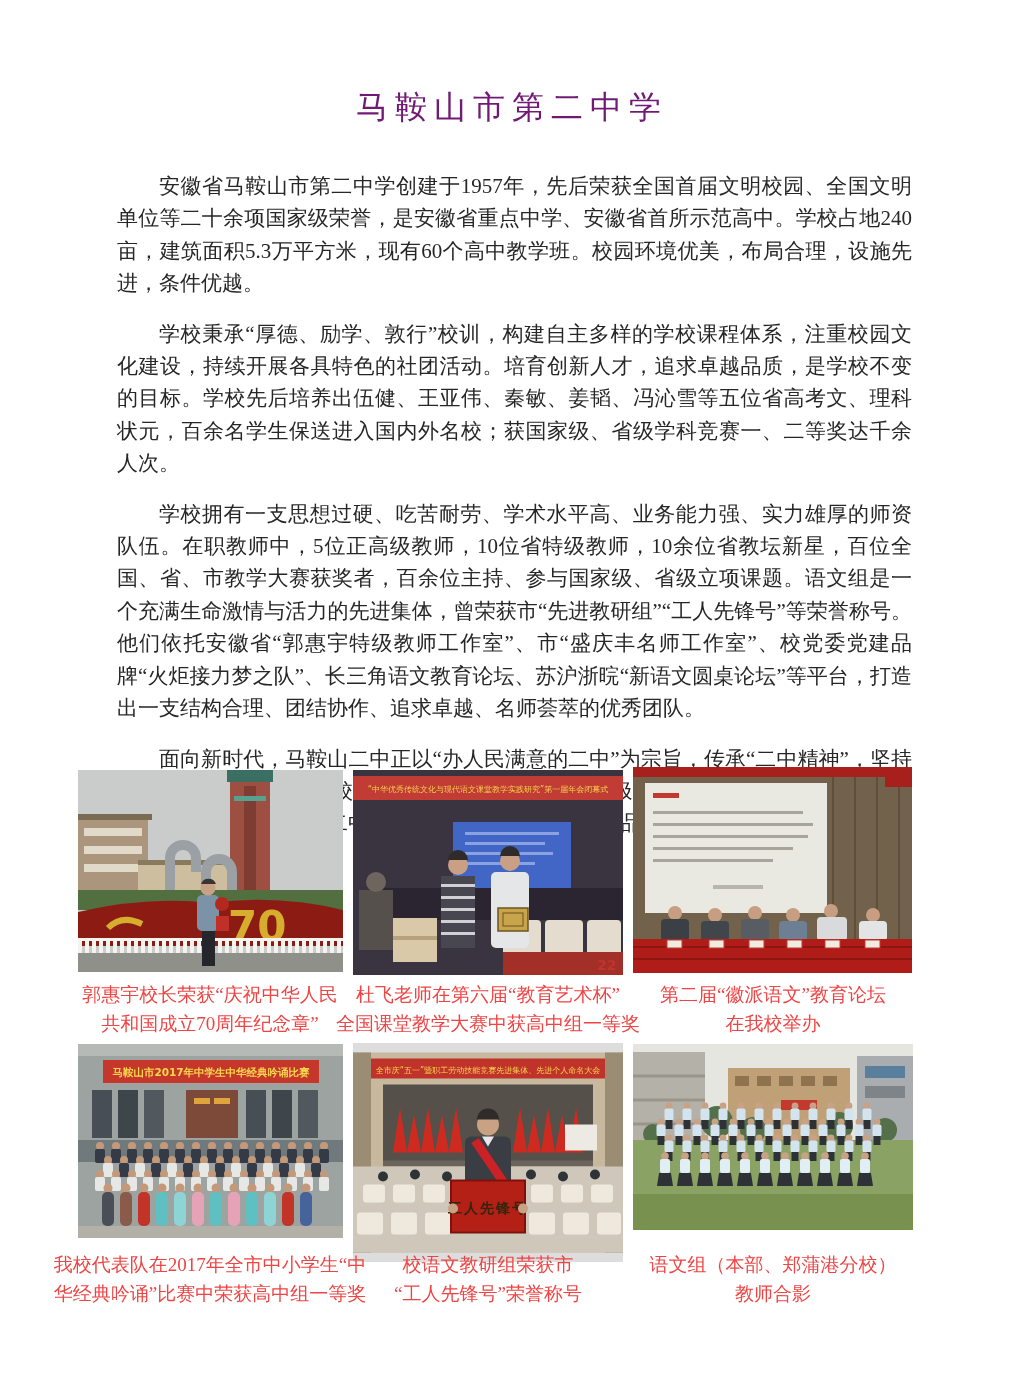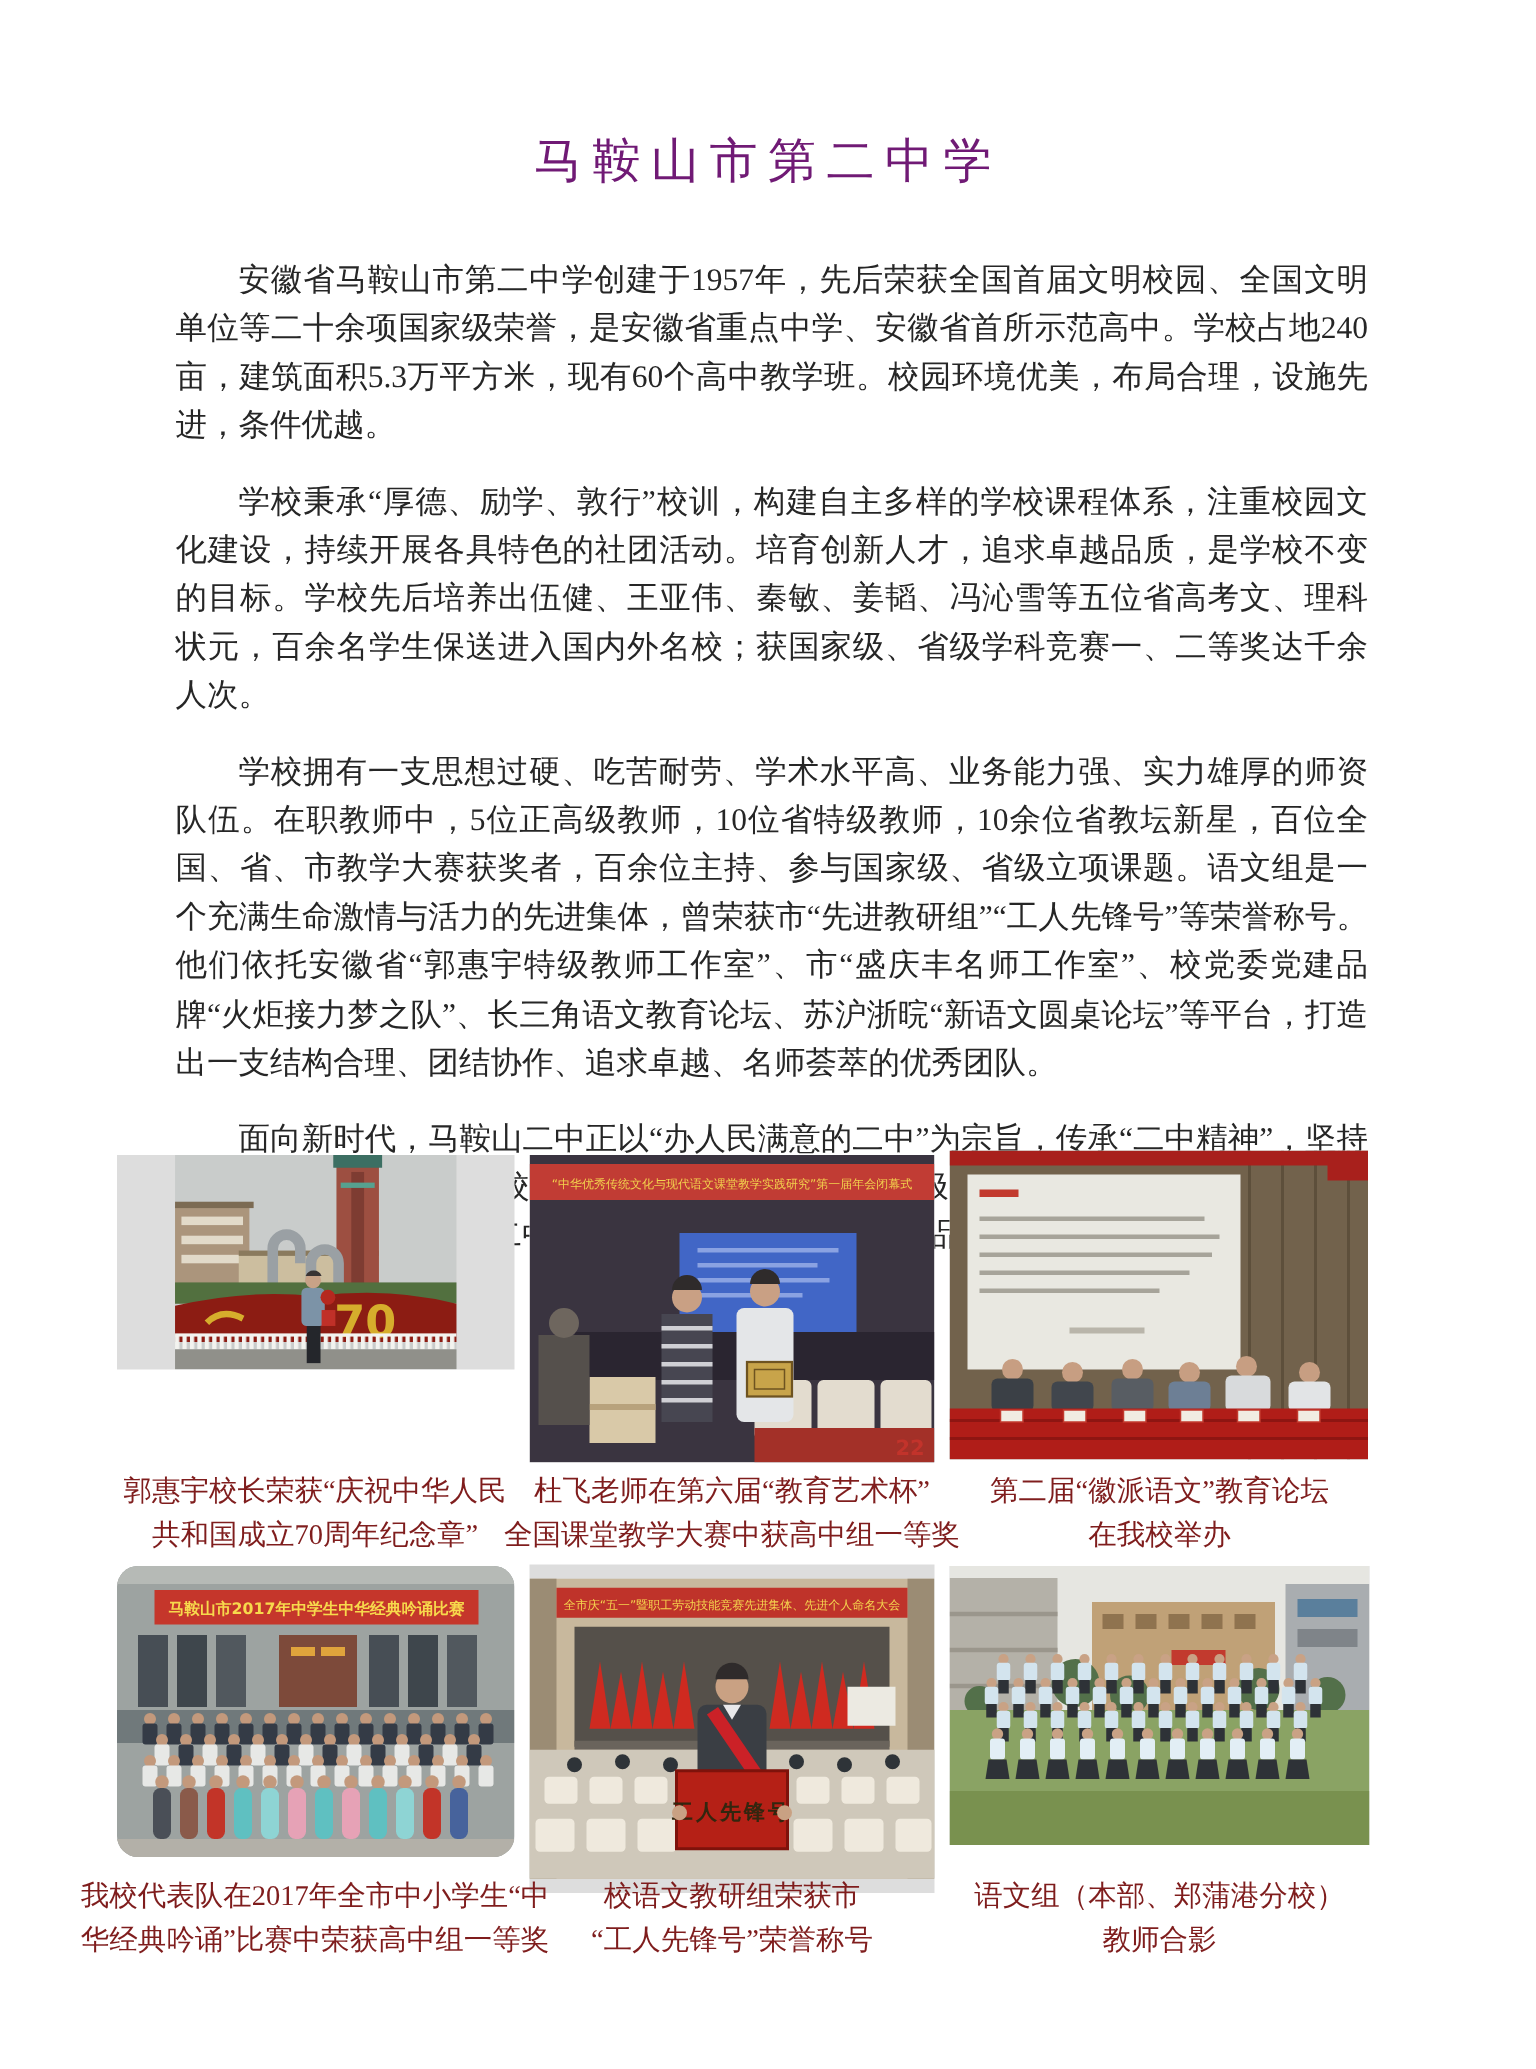--- a/index.html
+++ b/index.html
@@ -31,33 +31,33 @@
     color:#262626;
   }
   .article p{margin:18px;text-indent:2em;}
   .photo{
     position:absolute;
     overflow:hidden;
     background:#ddd;
   }
   .photo svg{display:block;width:100%;height:100%;}
   .photo text{font-family:"DejaVu Sans","Liberation Sans",sans-serif;}
-  .ph1{left:78px;top:770px;width:265px;height:143px;}
+  .ph1{left:78px;top:770px;width:265px;height:202px;}
   .ph2{left:353px;top:770px;width:270px;height:205px;text-align:center;}
   .ph3{left:633px;top:767px;width:279px;height:206px;}
-  .ph4{left:78px;top:1044px;width:265px;height:194px;border-radius:14px;}
+  .ph4{left:78px;top:1044px;width:265px;height:194px;}
   .ph5{left:353px;top:1043px;width:270px;height:219px;}
   .ph6{left:633px;top:1044px;width:280px;height:186px;}
   .cap{
     position:absolute;
     width:340px;
     text-align:center;
     font-size:19px;
     line-height:29px;
-    color:#7f1d1d;
+    color:#ef4444;
   }
   .cap1{left:40px;top:980px;}
   .cap2{left:318px;top:980px;}
   .cap3{left:603px;top:980px;}
   .cap4{left:40px;top:1250px;}
   .cap5{left:318px;top:1250px;}
   .cap6{left:603px;top:1250px;}
 </style>
 </head>
 <body>

